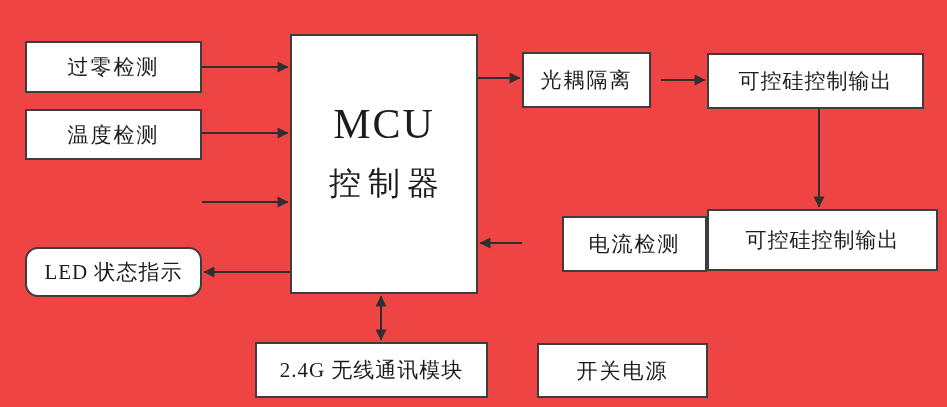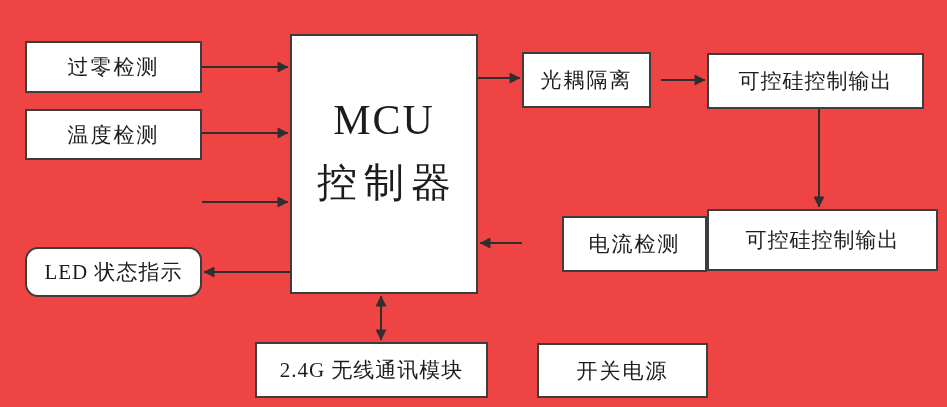--- a/index.html
+++ b/index.html
@@ -31,21 +31,21 @@
   .n-led    {left:25px; top:247px; width:177px; height:50px; letter-spacing:1px;border-radius:13px;}
   
   .n-mcu{
     left:290px; top:34px; width:188px; height:260px;
     flex-direction:column;
     justify-content:center;
     row-gap:22px;
     padding-bottom:26px;
   }
   .mcu-title{font-size:42px; color:#1c1c1c; letter-spacing:2px; line-height:1;}
-  .mcu-subtitle{font-size:40px; color:#1c1c1c; letter-spacing:7px; line-height:1; margin-right:-7px;}
+  .mcu-subtitle{font-size:32px; color:#1c1c1c; letter-spacing:7px; line-height:1; margin-right:-7px;}
   
   .n-opto   {left:522px; top:52px;  width:129px; height:56px;}
   .n-scr    {left:707px; top:53px;  width:217px; height:56px; letter-spacing:1px;}
   .n-cur    {left:522px; top:216px; width:145px; height:56px;margin-left:40px;}
   .n-mains  {left:707px; top:209px; width:231px; height:62px; letter-spacing:1px;}
   
   .n-rf     {left:255px; top:342px; width:233px; height:56px; letter-spacing:1px;}
   .n-psu    {left:537px; top:343px; width:171px; height:55px;}
 </style>
 </head>

